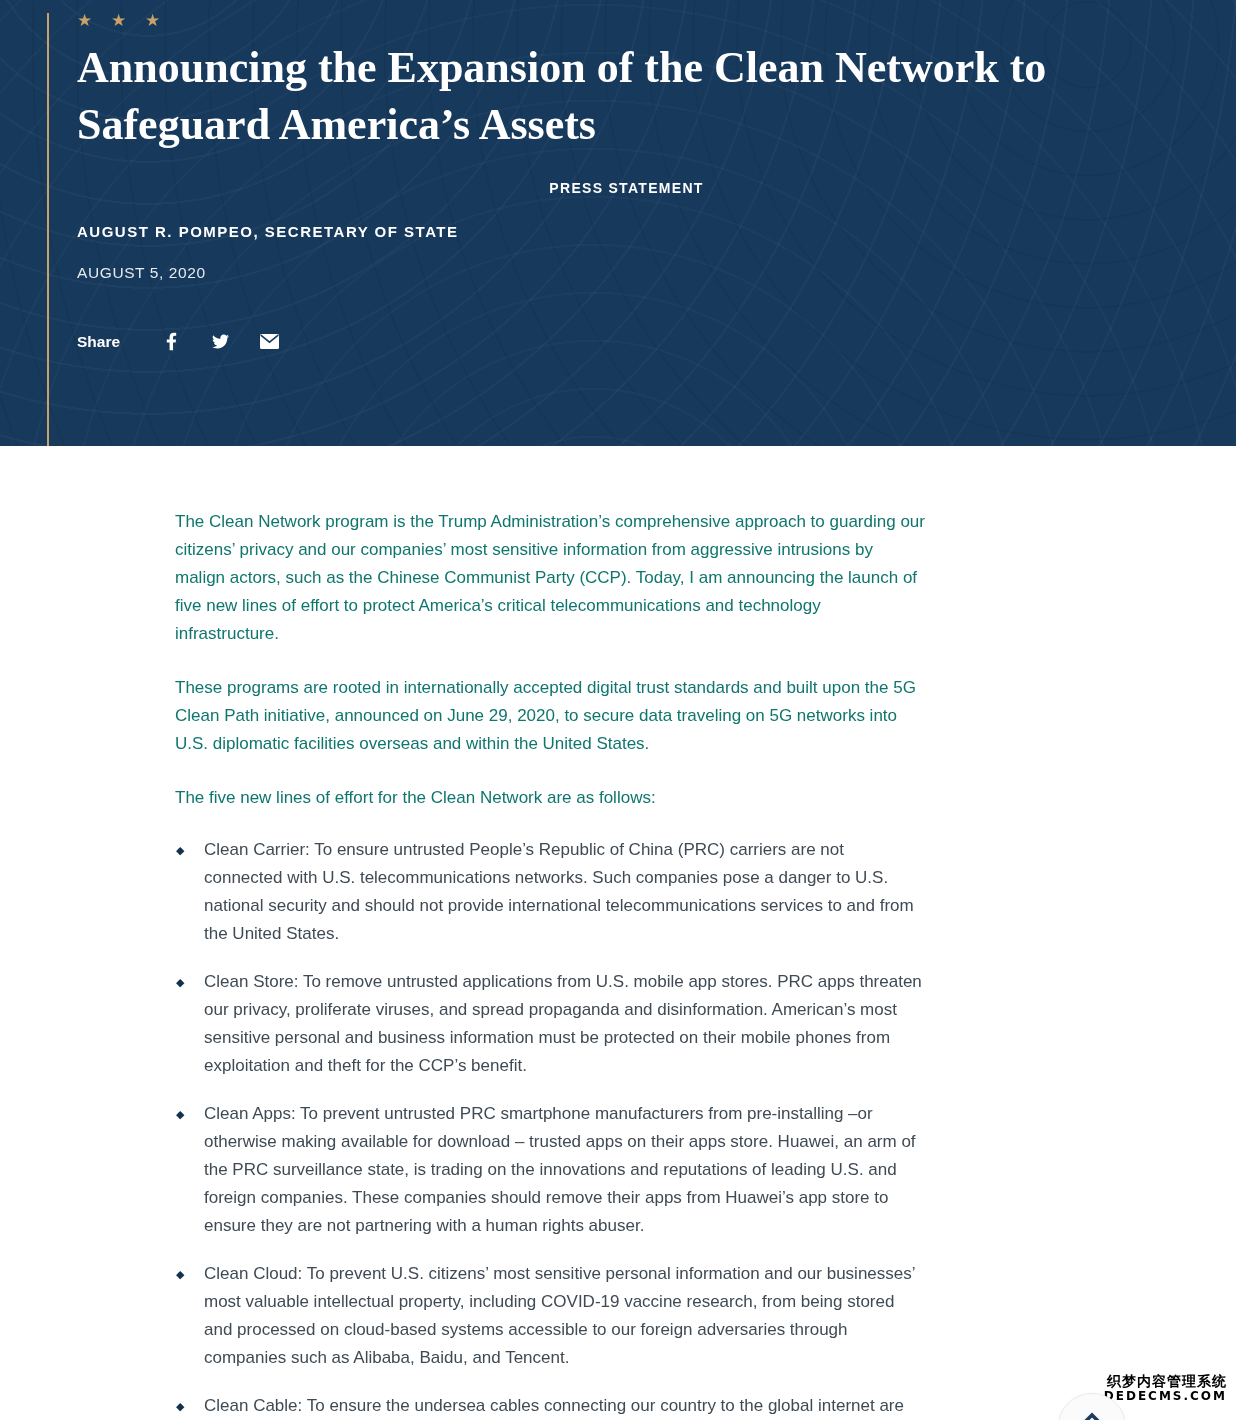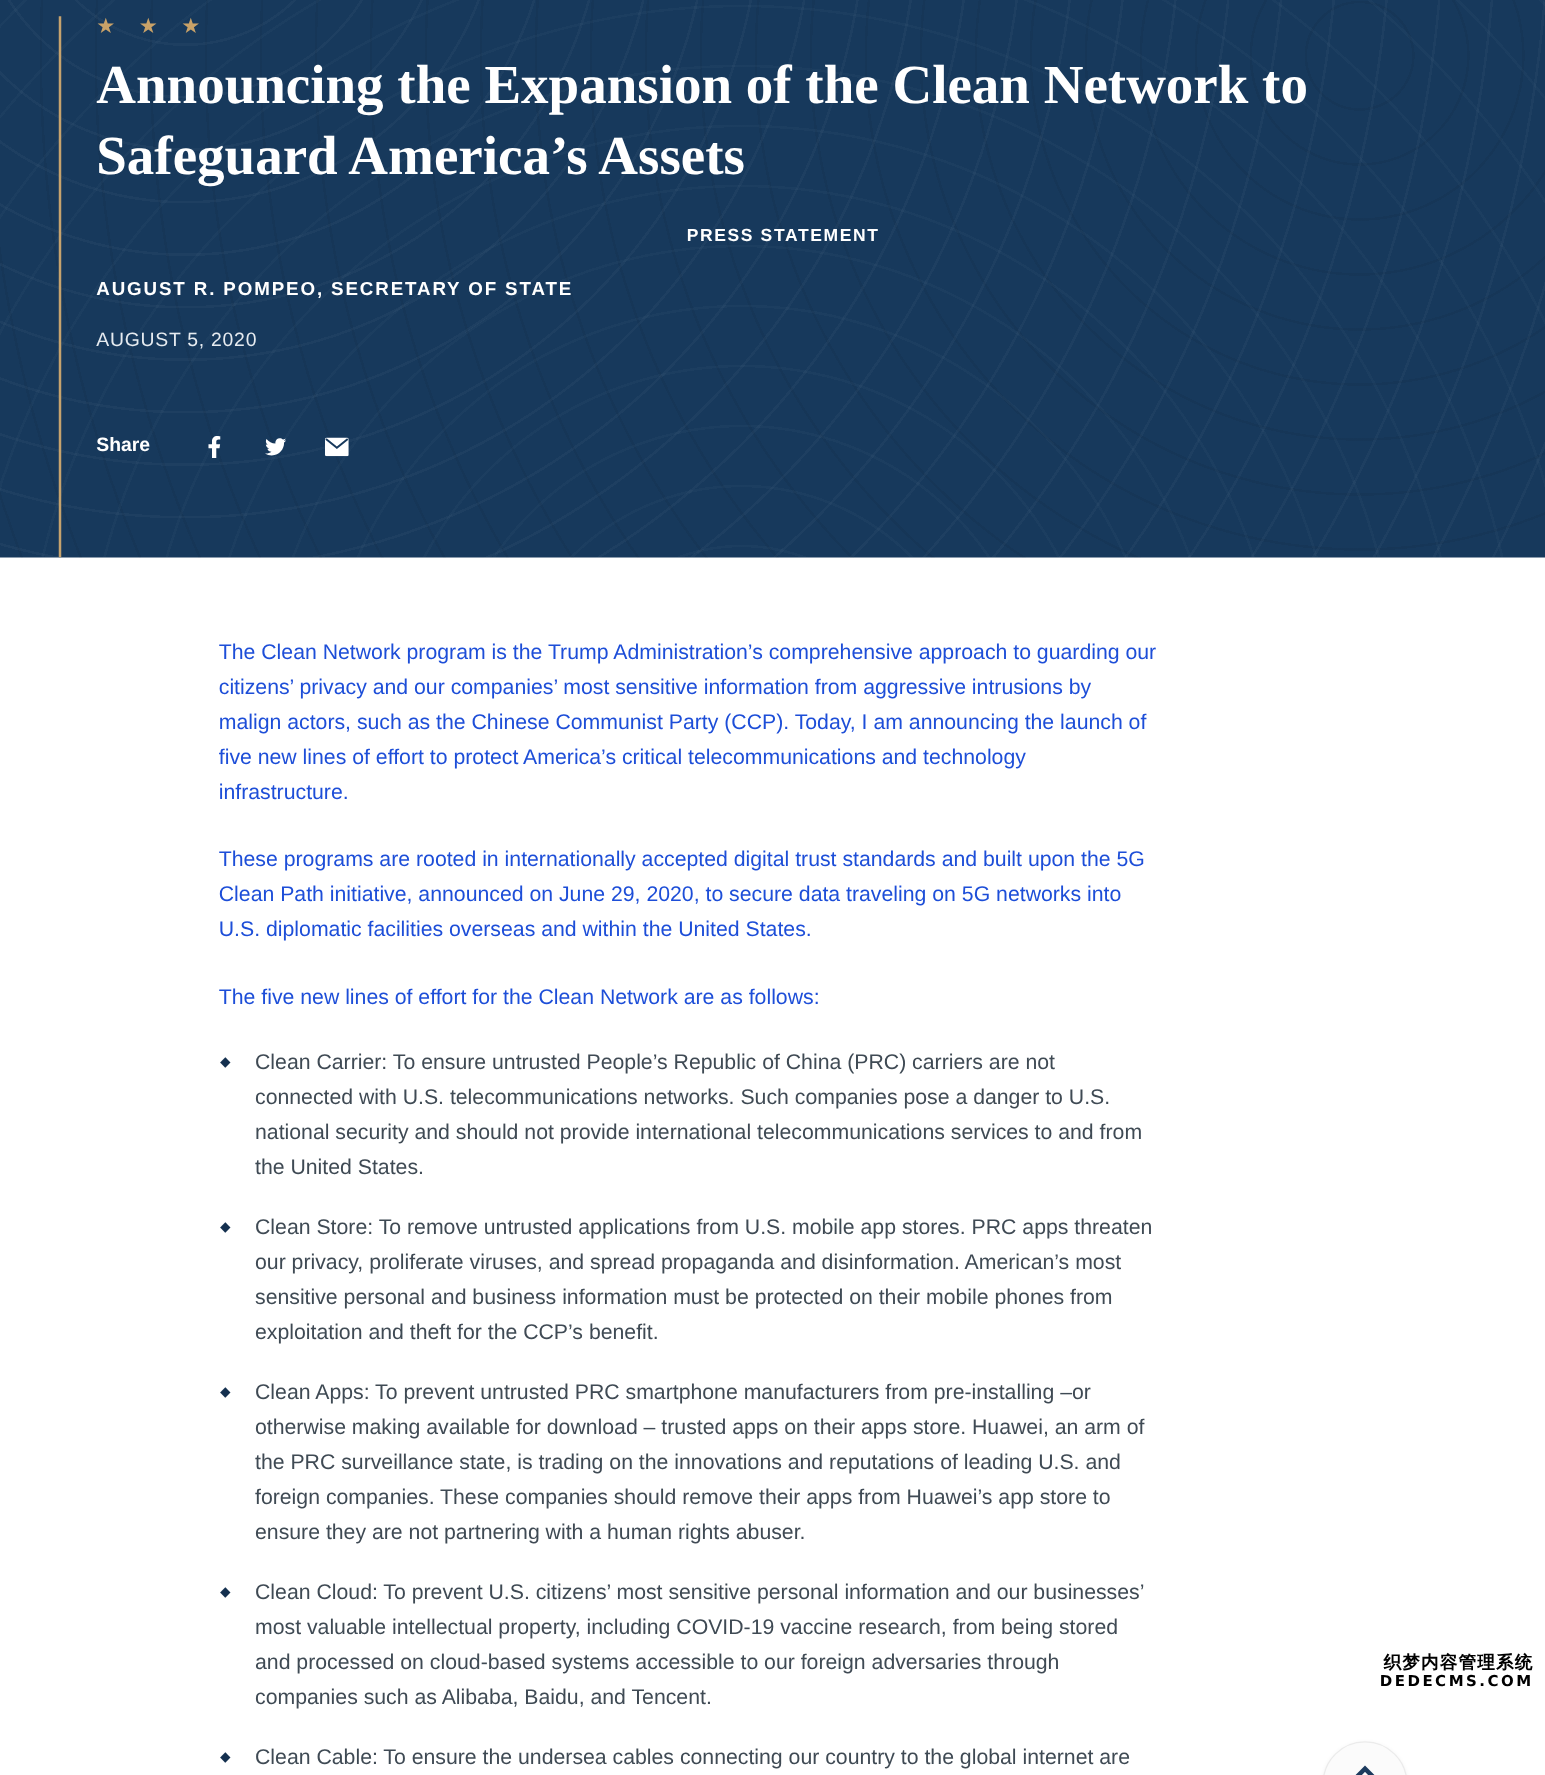--- a/index.html
+++ b/index.html
@@ -67,23 +67,23 @@
     letter-spacing: 1.5px;
     color: #ffffff;
   }
   .date {
     margin-top: 24px;
     font-size: 15.5px;
     letter-spacing: 0.6px;
     color: #E6EBF0;
   }
   .share-row {
-    margin-top: 66px;
+    margin-top: 50px;
     display: flex;
-    align-items: flex-start;
+    align-items: center;
   }
   .share-label {
     font-size: 15.5px;
     font-weight: bold;
     color: #ffffff;
     margin-right: 42px;
   }
   .share-btn {
     background: none;
     border: none;
@@ -99,21 +99,21 @@
   .share-btn svg { display: block; }
 
   
   .article-body {
     padding: 62px 0 0 175px;
     width: 927px;
   }
   .article-body p {
     font-size: 17px;
     line-height: 28px;
-    color: #1d4ed8;
+    color: #0f766e;
     margin: 0 0 26px 0;
   }
   .article-body p.lead-in { margin-bottom: 24px; }
   ul.effort-list {
     list-style: none;
     margin: 0;
     padding: 0;
   }
   ul.effort-list li {
     position: relative;
@@ -129,21 +129,21 @@
     top: 0;
     font-size: 11px;
     line-height: 28px;
     color: #14304F;
   }
 
   
   .watermark {
     position: absolute;
     right: 9px;
-    top: 1323px;
+    top: 1374px;
     text-align: right;
     color: #000000;
     font-family: "DejaVu Sans", sans-serif;
     font-weight: bold;
     text-shadow:
       -1px -1px 0 #fff, 1px -1px 0 #fff, -1px 1px 0 #fff, 1px 1px 0 #fff,
       0 -1px 0 #fff, 0 1px 0 #fff, -1px 0 0 #fff, 1px 0 0 #fff;
   }
   .watermark .wm-cn { font-size: 14px; line-height: 15px; letter-spacing: 1px; }
   .watermark .wm-en { font-size: 12px; line-height: 14px; letter-spacing: 2px; }

